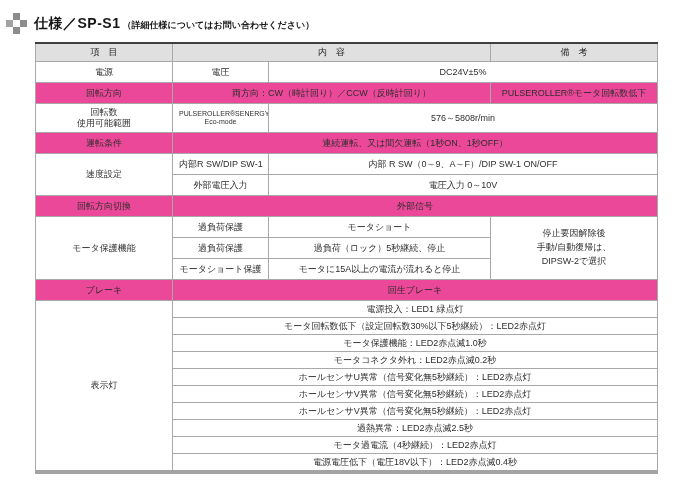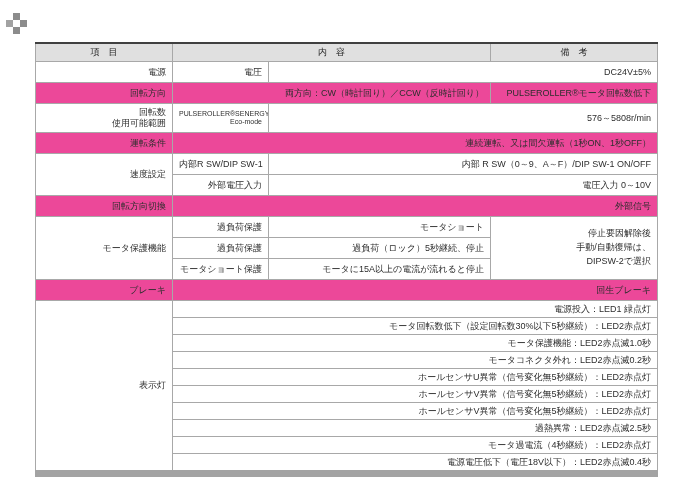--- a/index.html
+++ b/index.html
@@ -3,24 +3,24 @@
 <meta charset="utf-8">
 <style>
   html,body{margin:0;padding:0;background:#ffffff;}
   body{width:680px;height:495px;font-family:"Liberation Sans","DejaVu Sans",sans-serif;color:#2e2e2e;}
   .title-bar{display:flex;align-items:center;gap:7px;padding:13px 0 0 6px;}
   .plus-icon svg{display:block;}
   .title-text{display:flex;align-items:baseline;gap:2px;}
   .title-main{font-size:14px;font-weight:bold;color:#161616;letter-spacing:0.5px;}
   .title-note{font-size:9px;font-weight:bold;color:#161616;}
   table.spec{border-collapse:collapse;table-layout:fixed;width:622px;margin:8px 0 0 35px;
-    border-top:2px solid #404040;border-bottom:7px solid #a3a3a3;
+    border-top:2px solid #404040;border-bottom:4px solid #a3a3a3;
     font-size:9px;color:#2e2e2e;}
   col.c1{width:137px;} col.c2{width:96px;} col.c3{width:222px;} col.c4{width:167px;}
-  th,td{border:1px solid #a8a8a8;padding:1px 6px;vertical-align:middle;text-align:right;
+  th,td{border:1px solid #a8a8a8;padding:1px 6px;vertical-align:middle;text-align:center;
     overflow:hidden;white-space:nowrap;}
   th{background:#e0e0e0;font-weight:normal;text-align:center;height:15px;color:#222;}
   td{height:18px;background:#ffffff;}
   tr.shade td{background:#ec4899;}
   tr.led td{height:14px;}
   td.tall{height:26px;}
   .two-line{line-height:1.25;white-space:nowrap;}
   .two-line span{display:block;}
   .small-cell{font-size:7px;line-height:1.15;}
   .remarks-multiline{line-height:1.55;}
@@ -30,20 +30,24 @@
 <body>
 
 <div class="title-bar">
   <span class="plus-icon">
     <svg width="21" height="21" viewBox="0 0 21 21">
       <rect x="7" y="0" width="7" height="7" fill="#8c8c8c"></rect>
       <rect x="0" y="7" width="7" height="7" fill="#a2a2a2"></rect>
       <rect x="14" y="7" width="7" height="7" fill="#8c8c8c"></rect>
       <rect x="7" y="14" width="7" height="7" fill="#8c8c8c"></rect>
     </svg>
+  </span>
+  <span class="title-text">
+    <span class="title-main">仕様／SP-S1</span>
+    <span class="title-note">（詳細仕様についてはお問い合わせください）</span>
   </span>
 </div>
 
 <table class="spec">
   <colgroup>
       <col class="c1">
       <col class="c2">
       <col class="c3">
       <col class="c4">
     </colgroup>

